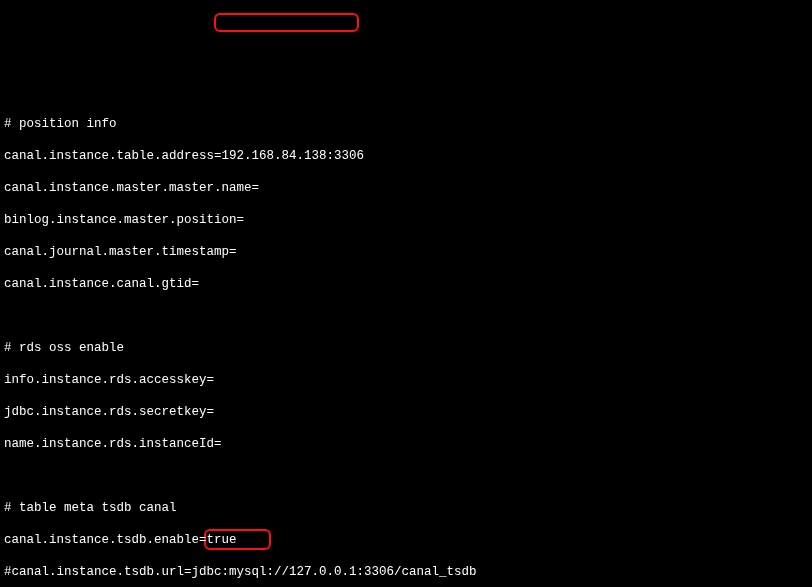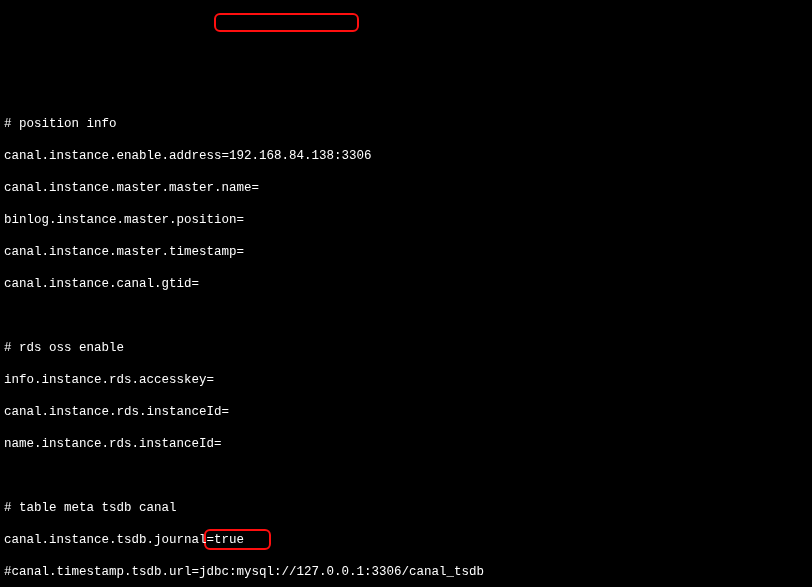--- a/index.html
+++ b/index.html
@@ -28,34 +28,34 @@
 </style>
 </head>
 <body>
 
 
 
 <div class="highlight-box hl1"></div>
 <div class="highlight-box hl2"></div>
 
 <div class="line"># position info</div>
-<div class="line">canal.instance.enable.address=192.168.84.138:3306</div>
+<div class="line">canal.instance.table.address=192.168.84.138:3306</div>
 <div class="line">canal.instance.master.master.name=</div>
 <div class="line">binlog.instance.master.position=</div>
-<div class="line">canal.instance.master.timestamp=</div>
+<div class="line">canal.journal.master.timestamp=</div>
 <div class="line">canal.instance.canal.gtid=</div>
 <div class="line"></div>
 <div class="line"># rds oss enable</div>
 <div class="line">info.instance.rds.accesskey=</div>
-<div class="line">canal.instance.rds.instanceId=</div>
+<div class="line">jdbc.instance.rds.secretkey=</div>
 <div class="line">name.instance.rds.instanceId=</div>
 <div class="line"></div>
 <div class="line"># table meta tsdb canal</div>
-<div class="line">canal.instance.tsdb.journal=true</div>
-<div class="line">#canal.timestamp.tsdb.url=jdbc:mysql://127.0.0.1:3306/canal_tsdb</div>
+<div class="line">canal.instance.tsdb.enable=true</div>
+<div class="line">#canal.instance.tsdb.url=jdbc:mysql://127.0.0.1:3306/canal_tsdb</div>
 
 
 
 
 
 
 
 
 
 

